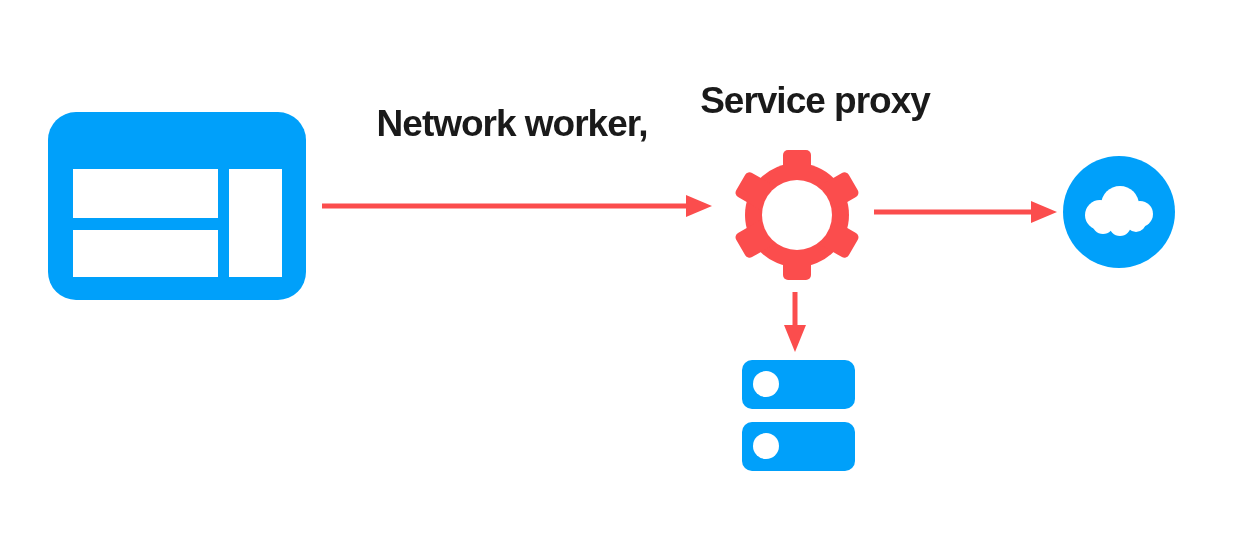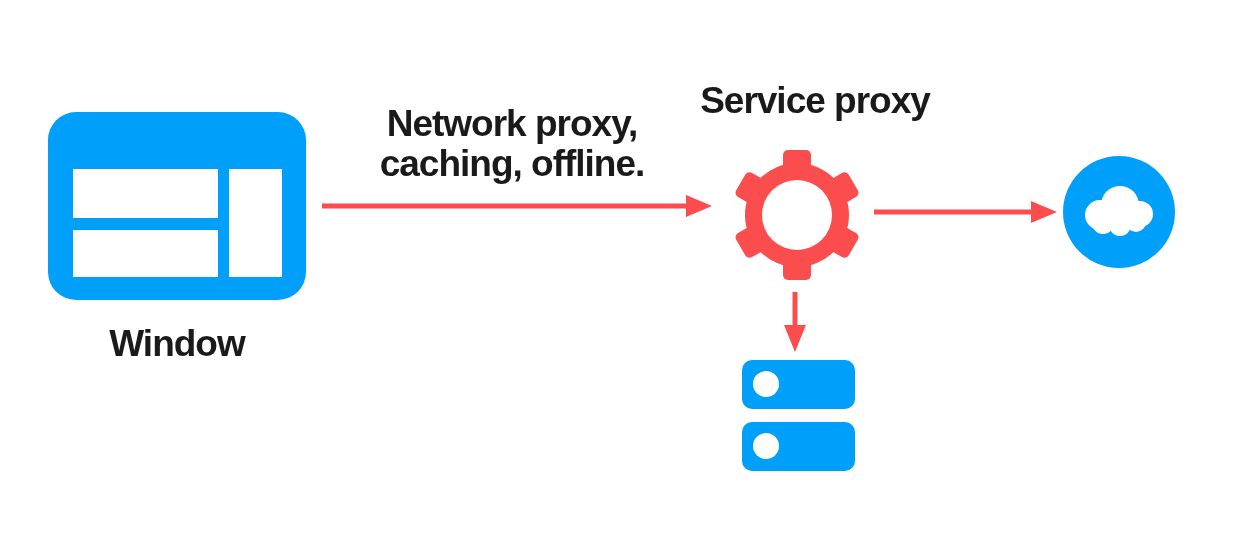--- a/index.html
+++ b/index.html
@@ -80,25 +80,23 @@
 </head>
 <body>
 
 <div class="canvas">
 
   <div class="window-icon">
     <div class="pane pane-top"></div>
     <div class="pane pane-bottom"></div>
     <div class="pane pane-side"></div>
   </div>
-  <div class="label" style="left:48px; top:324px; width:258px;">Window</div>
 
   <div class="label" style="left:342px; top:104px; width:340px;">
-    <div>Network proxy,</div>
-    <div>caching, offline.</div>
+    <div>Network worker,</div>
   </div>
 
   <div class="label" style="left:665px; top:81px; width:300px;">Service proxy</div>
 
   <svg class="gear-svg" width="140" height="140" viewBox="0 0 140 140">
     <g class="red-fill">
       <circle cx="70" cy="70" r="52"></circle>
       <rect x="56" y="5" width="28" height="36" rx="5"></rect>
       <rect x="56" y="5" width="28" height="36" rx="5" transform="rotate(60 70 70)"></rect>
       <rect x="56" y="5" width="28" height="36" rx="5" transform="rotate(120 70 70)"></rect>

